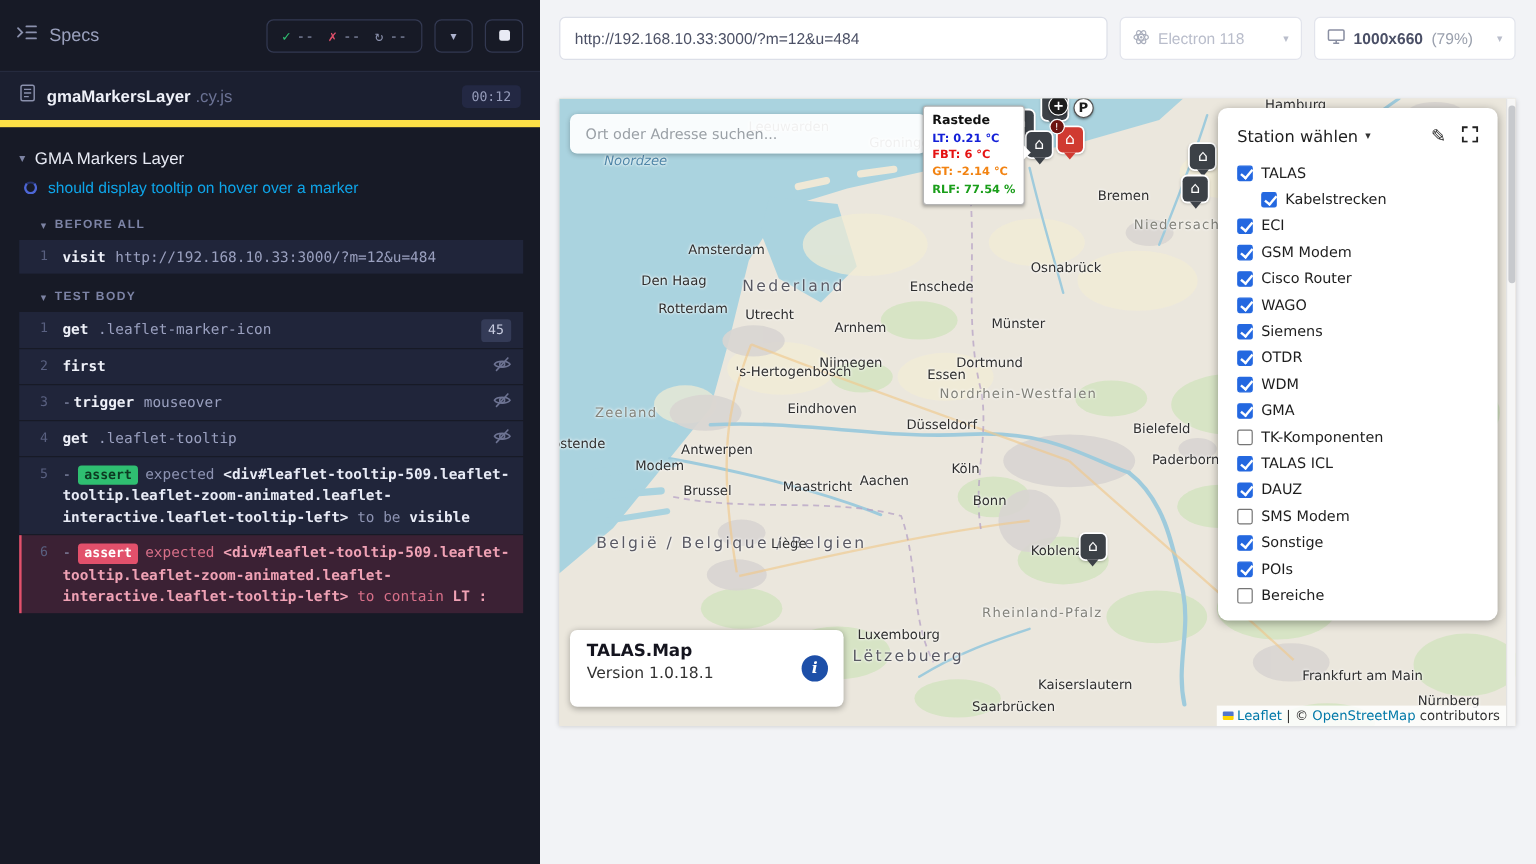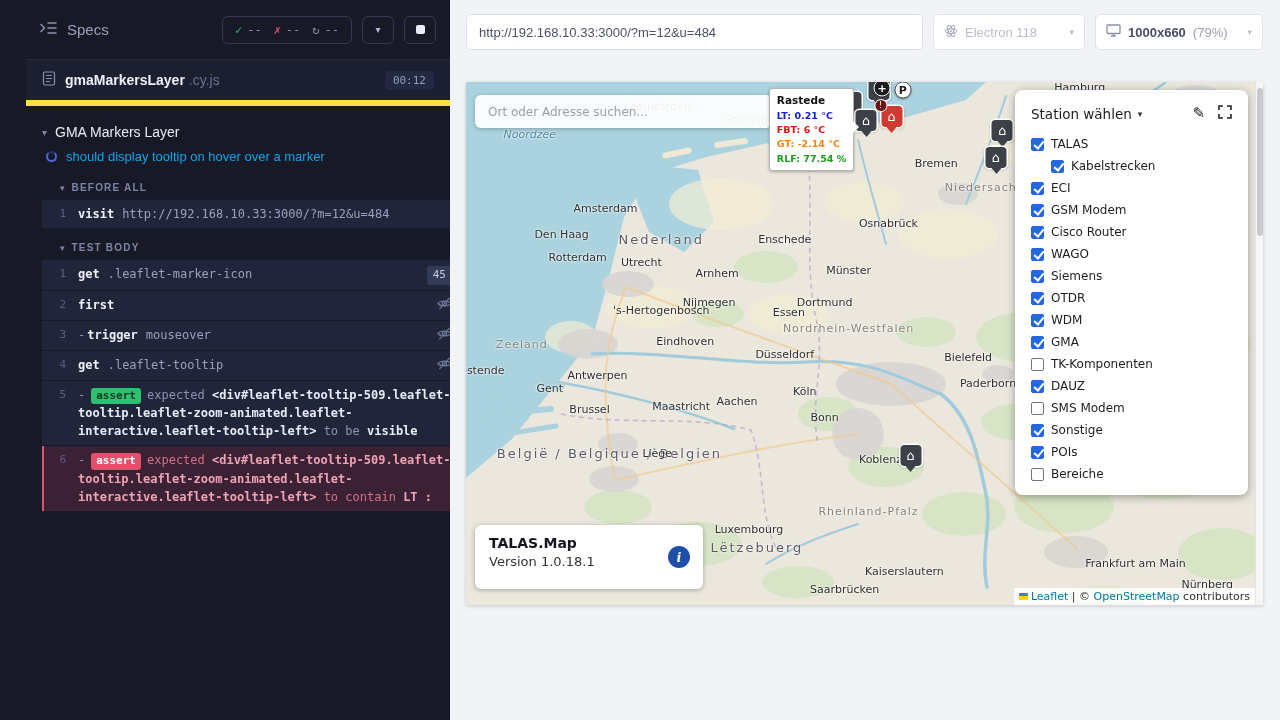--- a/index.html
+++ b/index.html
@@ -1,20 +1,20 @@
 <!DOCTYPE html>
 <html><head>
 <meta charset="utf-8">
 <style>
   * { box-sizing: border-box; margin: 0; padding: 0; }
   html,body { width:1280px; height:720px; overflow:hidden; }
   body { position:relative; font-family:"Liberation Sans",sans-serif; background:#f2f3f6; }
 
   
-  .runner { position:absolute; left:0; top:0; width:450px; height:720px; background:#171a26; color:#d0d4e6; overflow:hidden;padding-left:26px; }
+  .runner { position:absolute; left:0; top:0; width:450px; height:720px; background:#171a26; color:#d0d4e6; overflow:hidden; }
   .r-header { height:60px; border-bottom:1px solid #252a3e; display:flex; align-items:center; padding:0 14px; gap:10px; }
   .r-title { font-size:15px; color:#9aa0bc; }
   .spacer { flex:1; }
   .stats-box { display:flex; align-items:center; gap:12px; border:1px solid #333952; border-radius:6px; height:28px; padding:0 12px; font-family:"DejaVu Sans Mono",monospace; font-size:12px; color:#8b91ad; }
   .stat { display:flex; align-items:center; gap:5px; }
   .ic-pass { color:#2fbf71; } .ic-fail { color:#e2506b; } .ic-pend { color:#8b91ad; }
   .sq-btn { width:32px; height:28px; border:1px solid #333952; border-radius:6px; display:flex; align-items:center; justify-content:center; color:#aeb4cf; font-size:10px; cursor:pointer; }
   .stop-sq { width:9px; height:9px; background:#e9ebf5; border-radius:2px; }
 
   .spec-row { height:46px; display:flex; align-items:center; padding:0 16px; gap:9px; background:#1b1f30; border-bottom:6px solid #fde047; }
@@ -367,21 +367,21 @@
         <span class="mlabel city" style="left: 22%; top: 34.5%;">Utrecht</span>
         <span class="mlabel city" style="left: 12%; top: 29%;">Den Haag</span>
         <span class="mlabel city" style="left: 14%; top: 33.5%;">Rotterdam</span>
         <span class="mlabel city" style="left: 31.5%; top: 36.5%;">Arnhem</span>
         <span class="mlabel city" style="left: 40%; top: 30%;">Enschede</span>
         <span class="mlabel city" style="left: 30.5%; top: 42%;">Nijmegen</span>
         <span class="mlabel city" style="left: 24.5%; top: 43.5%;">'s-Hertogenbosch</span>
         <span class="mlabel city" style="left: 27.5%; top: 49.5%;">Eindhoven</span>
         <span class="mlabel region" style="left: 7%; top: 50%;">Zeeland</span>
         <span class="mlabel city" style="left: 1.5%; top: 55%;">Oostende</span>
-        <span class="mlabel city" style="left: 10.5%; top: 58.5%;">Gent</span>
+        <span class="mlabel city" style="left: 10.5%; top: 58.5%;">Modem</span>
         <span class="mlabel city" style="left: 16.5%; top: 56%;">Antwerpen</span>
         <span class="mlabel city" style="left: 15.5%; top: 62.5%;">Brussel</span>
         <span class="mlabel country" style="left: 18%; top: 71%;">België / Belgique / Belgien</span>
         <span class="mlabel city" style="left: 27%; top: 62%;">Maastricht</span>
         <span class="mlabel city" style="left: 24%; top: 71%;">Liège</span>
         <span class="mlabel city" style="left: 34%; top: 61%;">Aachen</span>
         <span class="mlabel city" style="left: 48%; top: 36%;">Münster</span>
         <span class="mlabel city" style="left: 45%; top: 42%;">Dortmund</span>
         <span class="mlabel city" style="left: 40.5%; top: 44%;">Essen</span>
         <span class="mlabel city" style="left: 40%; top: 52%;">Düsseldorf</span>
@@ -500,20 +500,24 @@
           <label class="chk-row">
             <span class="chk on"></span>
             <span class="chk-label">GMA</span>
           </label>
           <label class="chk-row">
             <span class="chk"></span>
             <span class="chk-label">TK-Komponenten</span>
           </label>
           <label class="chk-row">
             <span class="chk on"></span>
+            <span class="chk-label">TALAS ICL</span>
+          </label>
+          <label class="chk-row">
+            <span class="chk on"></span>
             <span class="chk-label">DAUZ</span>
           </label>
           <label class="chk-row">
             <span class="chk"></span>
             <span class="chk-label">SMS Modem</span>
           </label>
           <label class="chk-row">
             <span class="chk on"></span>
             <span class="chk-label">Sonstige</span>
           </label>

